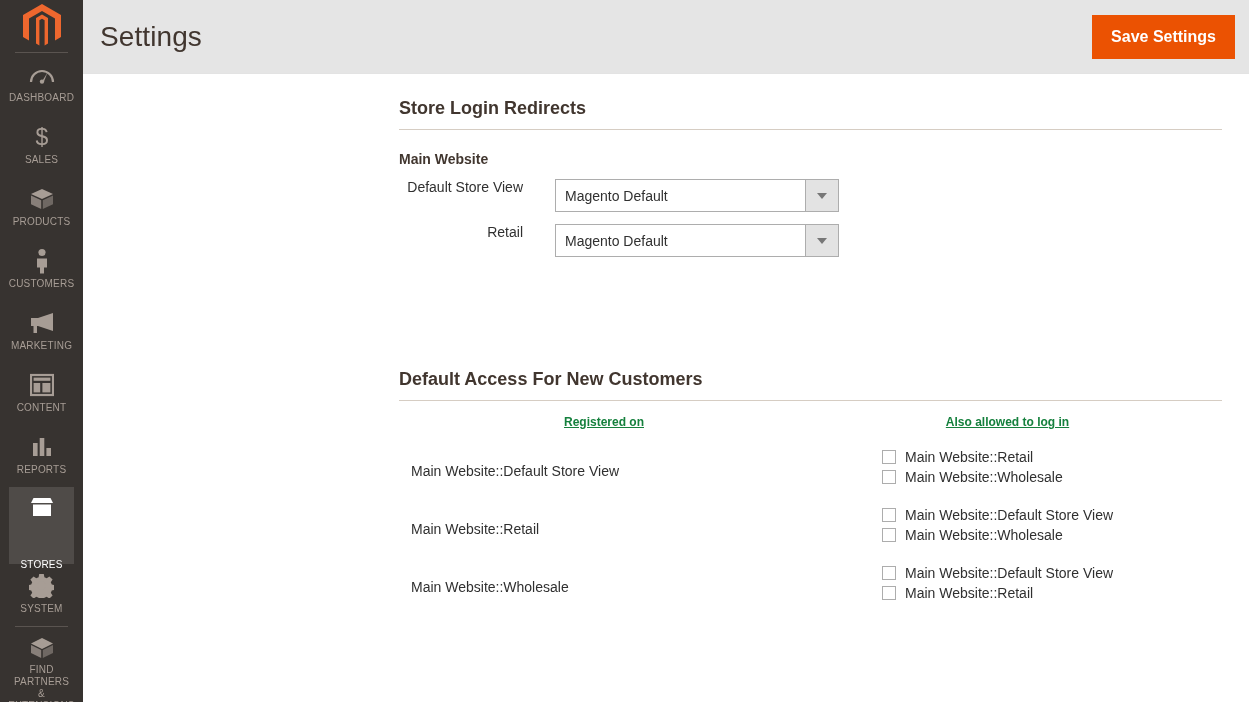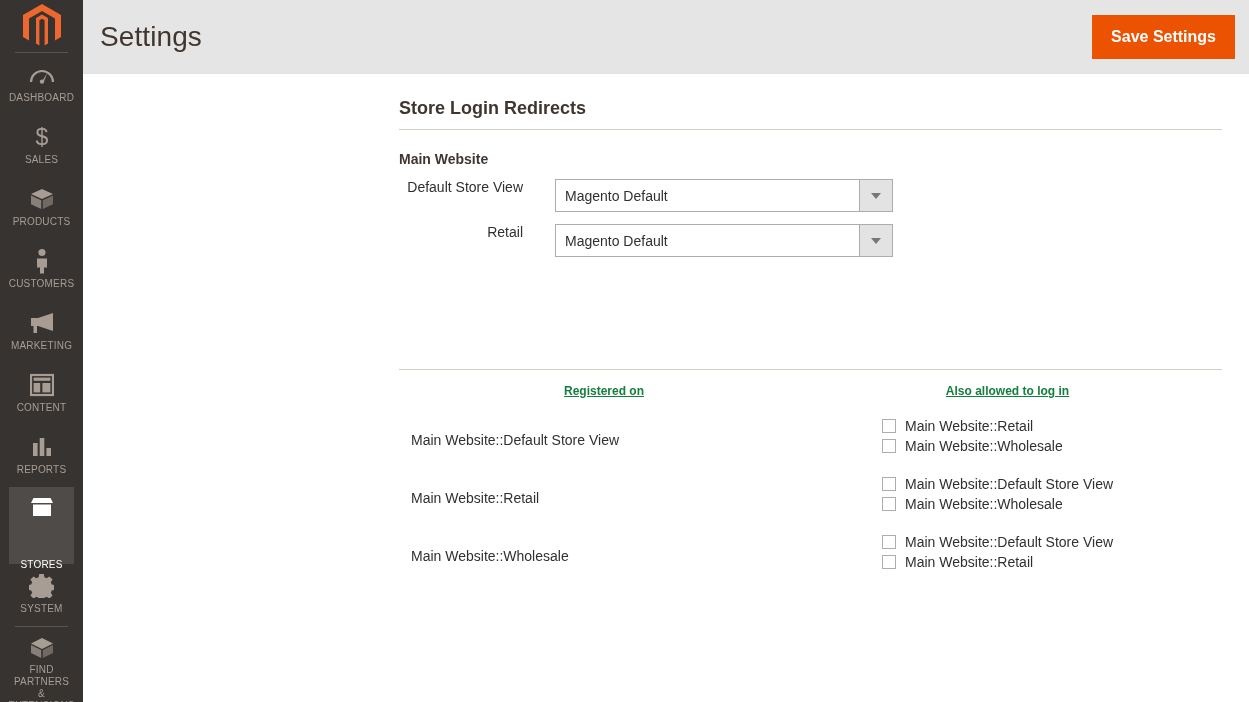--- a/index.html
+++ b/index.html
@@ -179,21 +179,21 @@
   .field-label {
     width: 156px;
     flex: 0 0 156px;
     text-align: right;
     padding-right: 32px;
     font-size: 14px;
     color: #303030;
     font-family: "Liberation Sans", sans-serif;
   }
   .select-wrap {
-    width: 338px;
+    width: 284px;
     height: 33px;
     display: flex;
     border: 1px solid #adadad;
     background: #ffffff;
   }
   .select-value {
     flex: 1 1 auto;
     display: flex;
     align-items: center;
     padding-left: 9px;
@@ -447,20 +447,21 @@
             <div class="select-value">Magento Default</div>
             <div class="select-arrow">
                 <span class="caret"></span>
               </div>
           </div>
         </div>
 
       </section>
 
       <section class="section section-default-access">
+        <div class="section-title">Default Access For New Customers</div>
         <div class="section-rule"></div>
 
         <div class="access-table">
 
           <div class="access-head">
             <div class="col-registered">Registered on</div>
             <div class="col-allowed">Also allowed to log in</div>
           </div>
 
           <div class="access-row">

